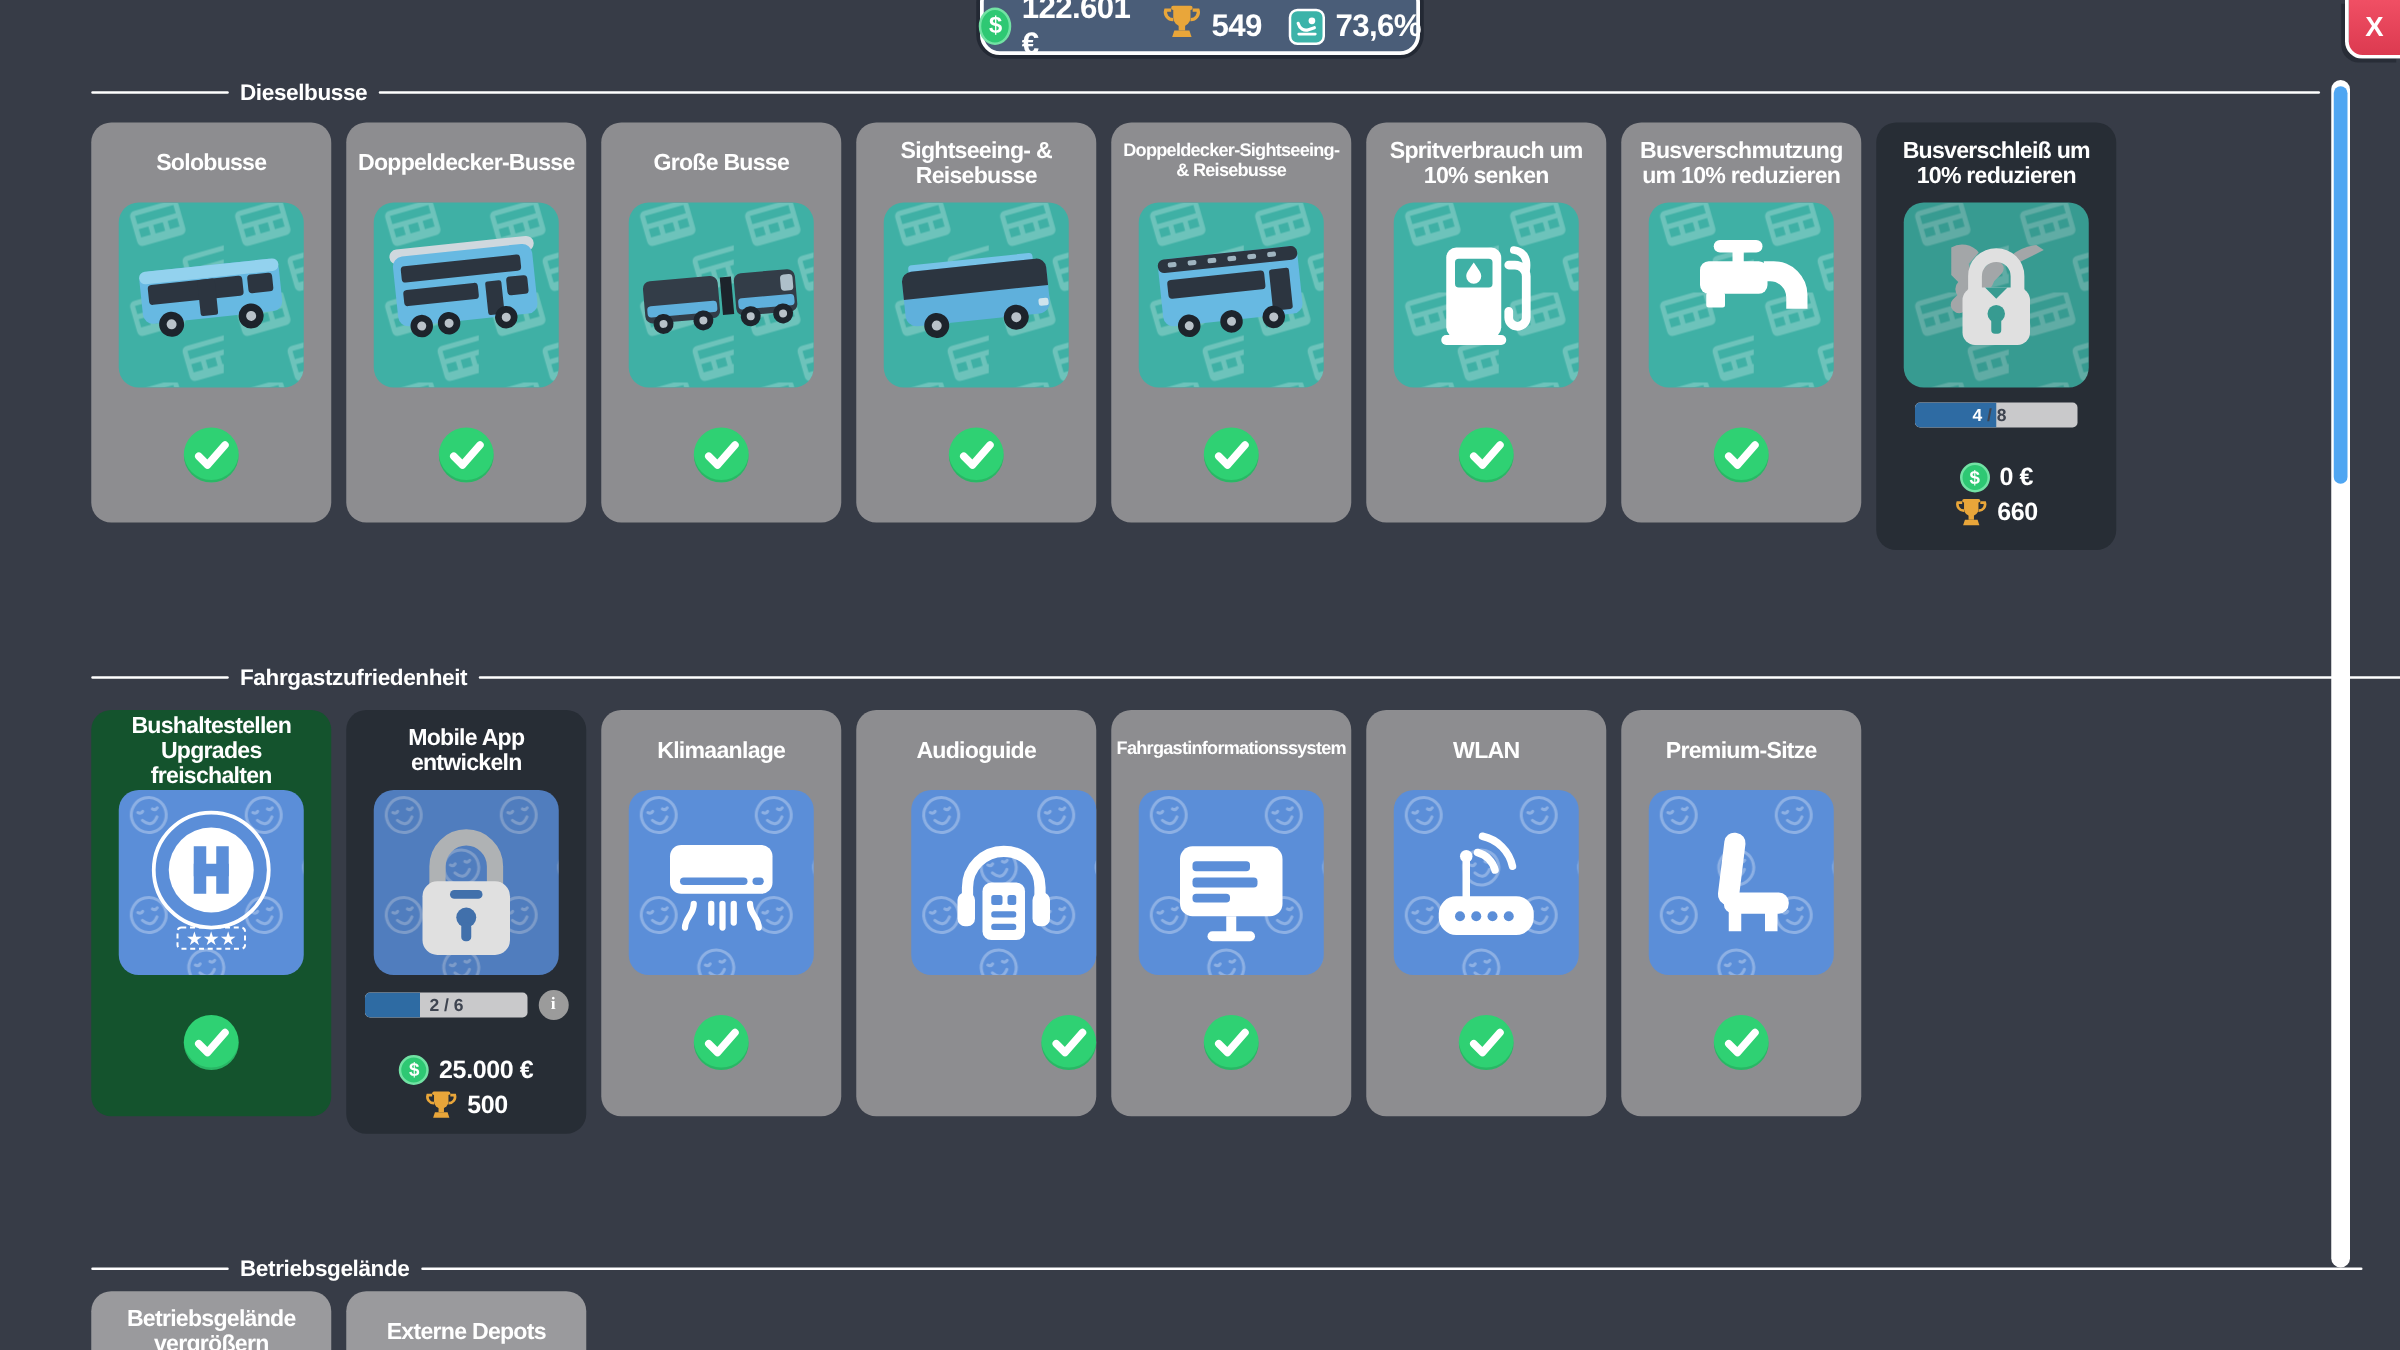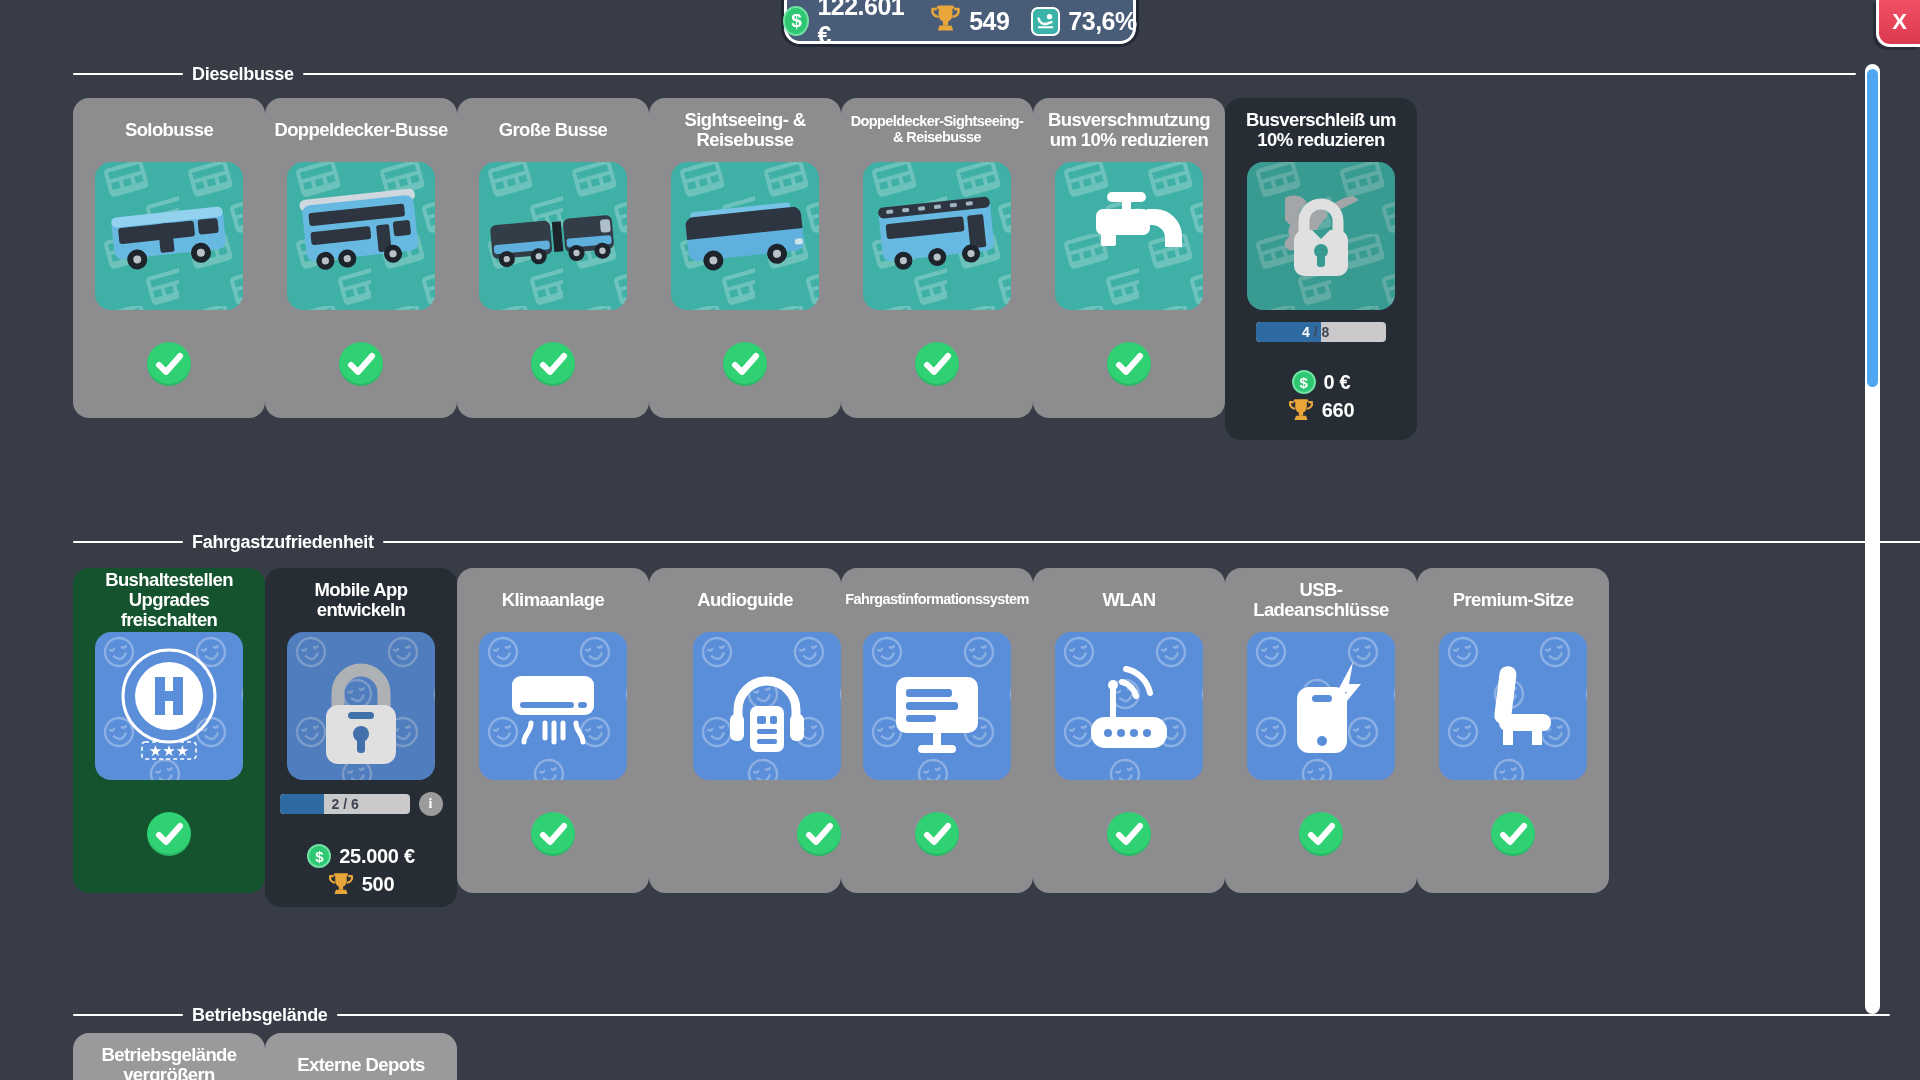--- a/index.html
+++ b/index.html
@@ -32,21 +32,21 @@
     box-shadow:-3px 3px 0 rgba(22,26,36,.45);
     cursor:pointer;
   }
   
   .sec-header{position:absolute;left:73px;display:flex;align-items:center;height:26px;color:#fff}
   .sec-header .line{height:2px;background:#fff;border-radius:1px}
   .sec-header .line.l{width:110px}
   .sec-header .line.r{width:1553px}
   .sec-header .lbl{font-weight:bold;font-size:18px;margin:0 9px;letter-spacing:-0.3px;white-space:nowrap}
   
-  .row{position:absolute;left:73px;display:flex;gap:0;align-items:flex-start}
+  .row{position:absolute;left:73px;display:flex;gap:12px;align-items:flex-start}
   .card{
     width:192px;border-radius:16px;background:#8D8D90;
     display:flex;flex-direction:column;align-items:center;box-sizing:border-box;
     cursor:pointer;
   }
   .card.hl{background:#14532d}
   .card.locked{background:#272D35}
   .card.stub{background:#9A9A9D}
   .ctitle{
     height:60px;display:flex;align-items:center;justify-content:center;text-align:center;
@@ -289,20 +289,41 @@
             </g>
           </svg>
       </div>
         <div class="check" style="background:#2FD173">
         <svg width="44" height="44" viewBox="0 0 44 44">
             <path d="M12 23 l7 7 l14 -16" stroke="#fff" stroke-width="6" fill="none" stroke-linecap="round" stroke-linejoin="round"></path>
           </svg>
       </div>
       </div>
       <div class="card" style="height: 320px;">
+        <div class="ctitle">Spritverbrauch um 10% senken</div>
+        <div class="tile" style="background:#3FB0A5">
+        <svg width="148" height="148">
+            <rect width="148" height="148" fill="url(#patBus)"></rect>
+          </svg>
+        <svg width="148" height="148" viewBox="0 0 148 148">
+   <rect x="42" y="36" width="44" height="72" rx="8" fill="#fff"></rect>
+   <rect x="49" y="45" width="30" height="23" rx="3" fill="#3FB0A5"></rect>
+   <path d="M64 48 c4 6 6 8 6 11 a6 6 0 1 1 -12 0 c0 -3 2 -5 6 -11 z" fill="#fff"></path>
+   <path d="M92 50 h5 a9 9 0 0 1 9 9 v33 a7 7 0 0 1 -14 0 v-5" stroke="#fff" stroke-width="7" fill="none" stroke-linecap="round"></path>
+   <path d="M96 38 q12 2 10 16" stroke="#fff" stroke-width="6" fill="none" stroke-linecap="round"></path>
+   <rect x="38" y="106" width="52" height="8" rx="4" fill="#fff"></rect>
+          </svg>
+      </div>
+        <div class="check" style="background:#2FD173">
+        <svg width="44" height="44" viewBox="0 0 44 44">
+            <path d="M12 23 l7 7 l14 -16" stroke="#fff" stroke-width="6" fill="none" stroke-linecap="round" stroke-linejoin="round"></path>
+          </svg>
+      </div>
+      </div>
+      <div class="card" style="height: 320px;">
         <div class="ctitle">Busverschmutzung um 10% reduzieren</div>
         <div class="tile" style="background:#3FB0A5">
         <svg width="148" height="148">
             <rect width="148" height="148" fill="url(#patBus)"></rect>
           </svg>
         <svg width="148" height="148" viewBox="0 0 148 148">
    <rect x="67" y="36" width="9" height="14" fill="#fff"></rect>
    <rect x="52" y="30" width="39" height="10" rx="5" fill="#fff"></rect>
    <rect x="41" y="47" width="54" height="26" rx="7" fill="#fff"></rect>
    <path d="M92 47 h8 a27 27 0 0 1 27 27 v11 h-17 v-9 a13 13 0 0 0 -13 -13 h-5 z" fill="#fff"></path>
@@ -527,39 +548,20 @@
    <path d="M71 37 a31 31 0 0 1 24 24" stroke="#fff" stroke-width="6" fill="none" stroke-linecap="round"></path>
           </svg>
       </div>
         <div class="check" style="background:#2FD173">
         <svg width="44" height="44" viewBox="0 0 44 44">
             <path d="M12 23 l7 7 l14 -16" stroke="#fff" stroke-width="6" fill="none" stroke-linecap="round" stroke-linejoin="round"></path>
           </svg>
       </div>
       </div>
       <div class="card" style="height: 325px;">
-        <div class="ctitle">USB-Ladeanschlüsse</div>
-        <div class="tile" style="background:#5B8ED8">
-        <svg width="148" height="148">
-            <rect width="148" height="148" fill="url(#patSmile)"></rect>
-          </svg>
-        <svg width="148" height="148" viewBox="0 0 148 148">
-   <rect x="50" y="55" width="50" height="66" rx="12" fill="#fff"></rect>
-   <rect x="65" y="63" width="20" height="7" rx="3.5" fill="#5B8ED8"></rect>
-   <circle cx="75" cy="109" r="5" fill="#5B8ED8"></circle>
-   <polygon points="106,30 90,60 100,60 86,86 114,52 102,52" fill="#fff"></polygon>
-          </svg>
-      </div>
-        <div class="check" style="background:#2FD173">
-        <svg width="44" height="44" viewBox="0 0 44 44">
-            <path d="M12 23 l7 7 l14 -16" stroke="#fff" stroke-width="6" fill="none" stroke-linecap="round" stroke-linejoin="round"></path>
-          </svg>
-      </div>
-      </div>
-      <div class="card" style="height: 325px;">
         <div class="ctitle">Premium-Sitze</div>
         <div class="tile" style="background:#5B8ED8">
         <svg width="148" height="148">
             <rect width="148" height="148" fill="url(#patSmile)"></rect>
           </svg>
         <svg width="148" height="148" viewBox="0 0 148 148">
    <rect x="58" y="34" width="17" height="58" rx="8" fill="#fff" transform="rotate(7 66 62)"></rect>
    <rect x="60" y="82" width="52" height="17" rx="8" fill="#fff"></rect>
    <rect x="64" y="96" width="10" height="17" fill="#fff"></rect>
    <rect x="93" y="96" width="10" height="17" fill="#fff"></rect>

